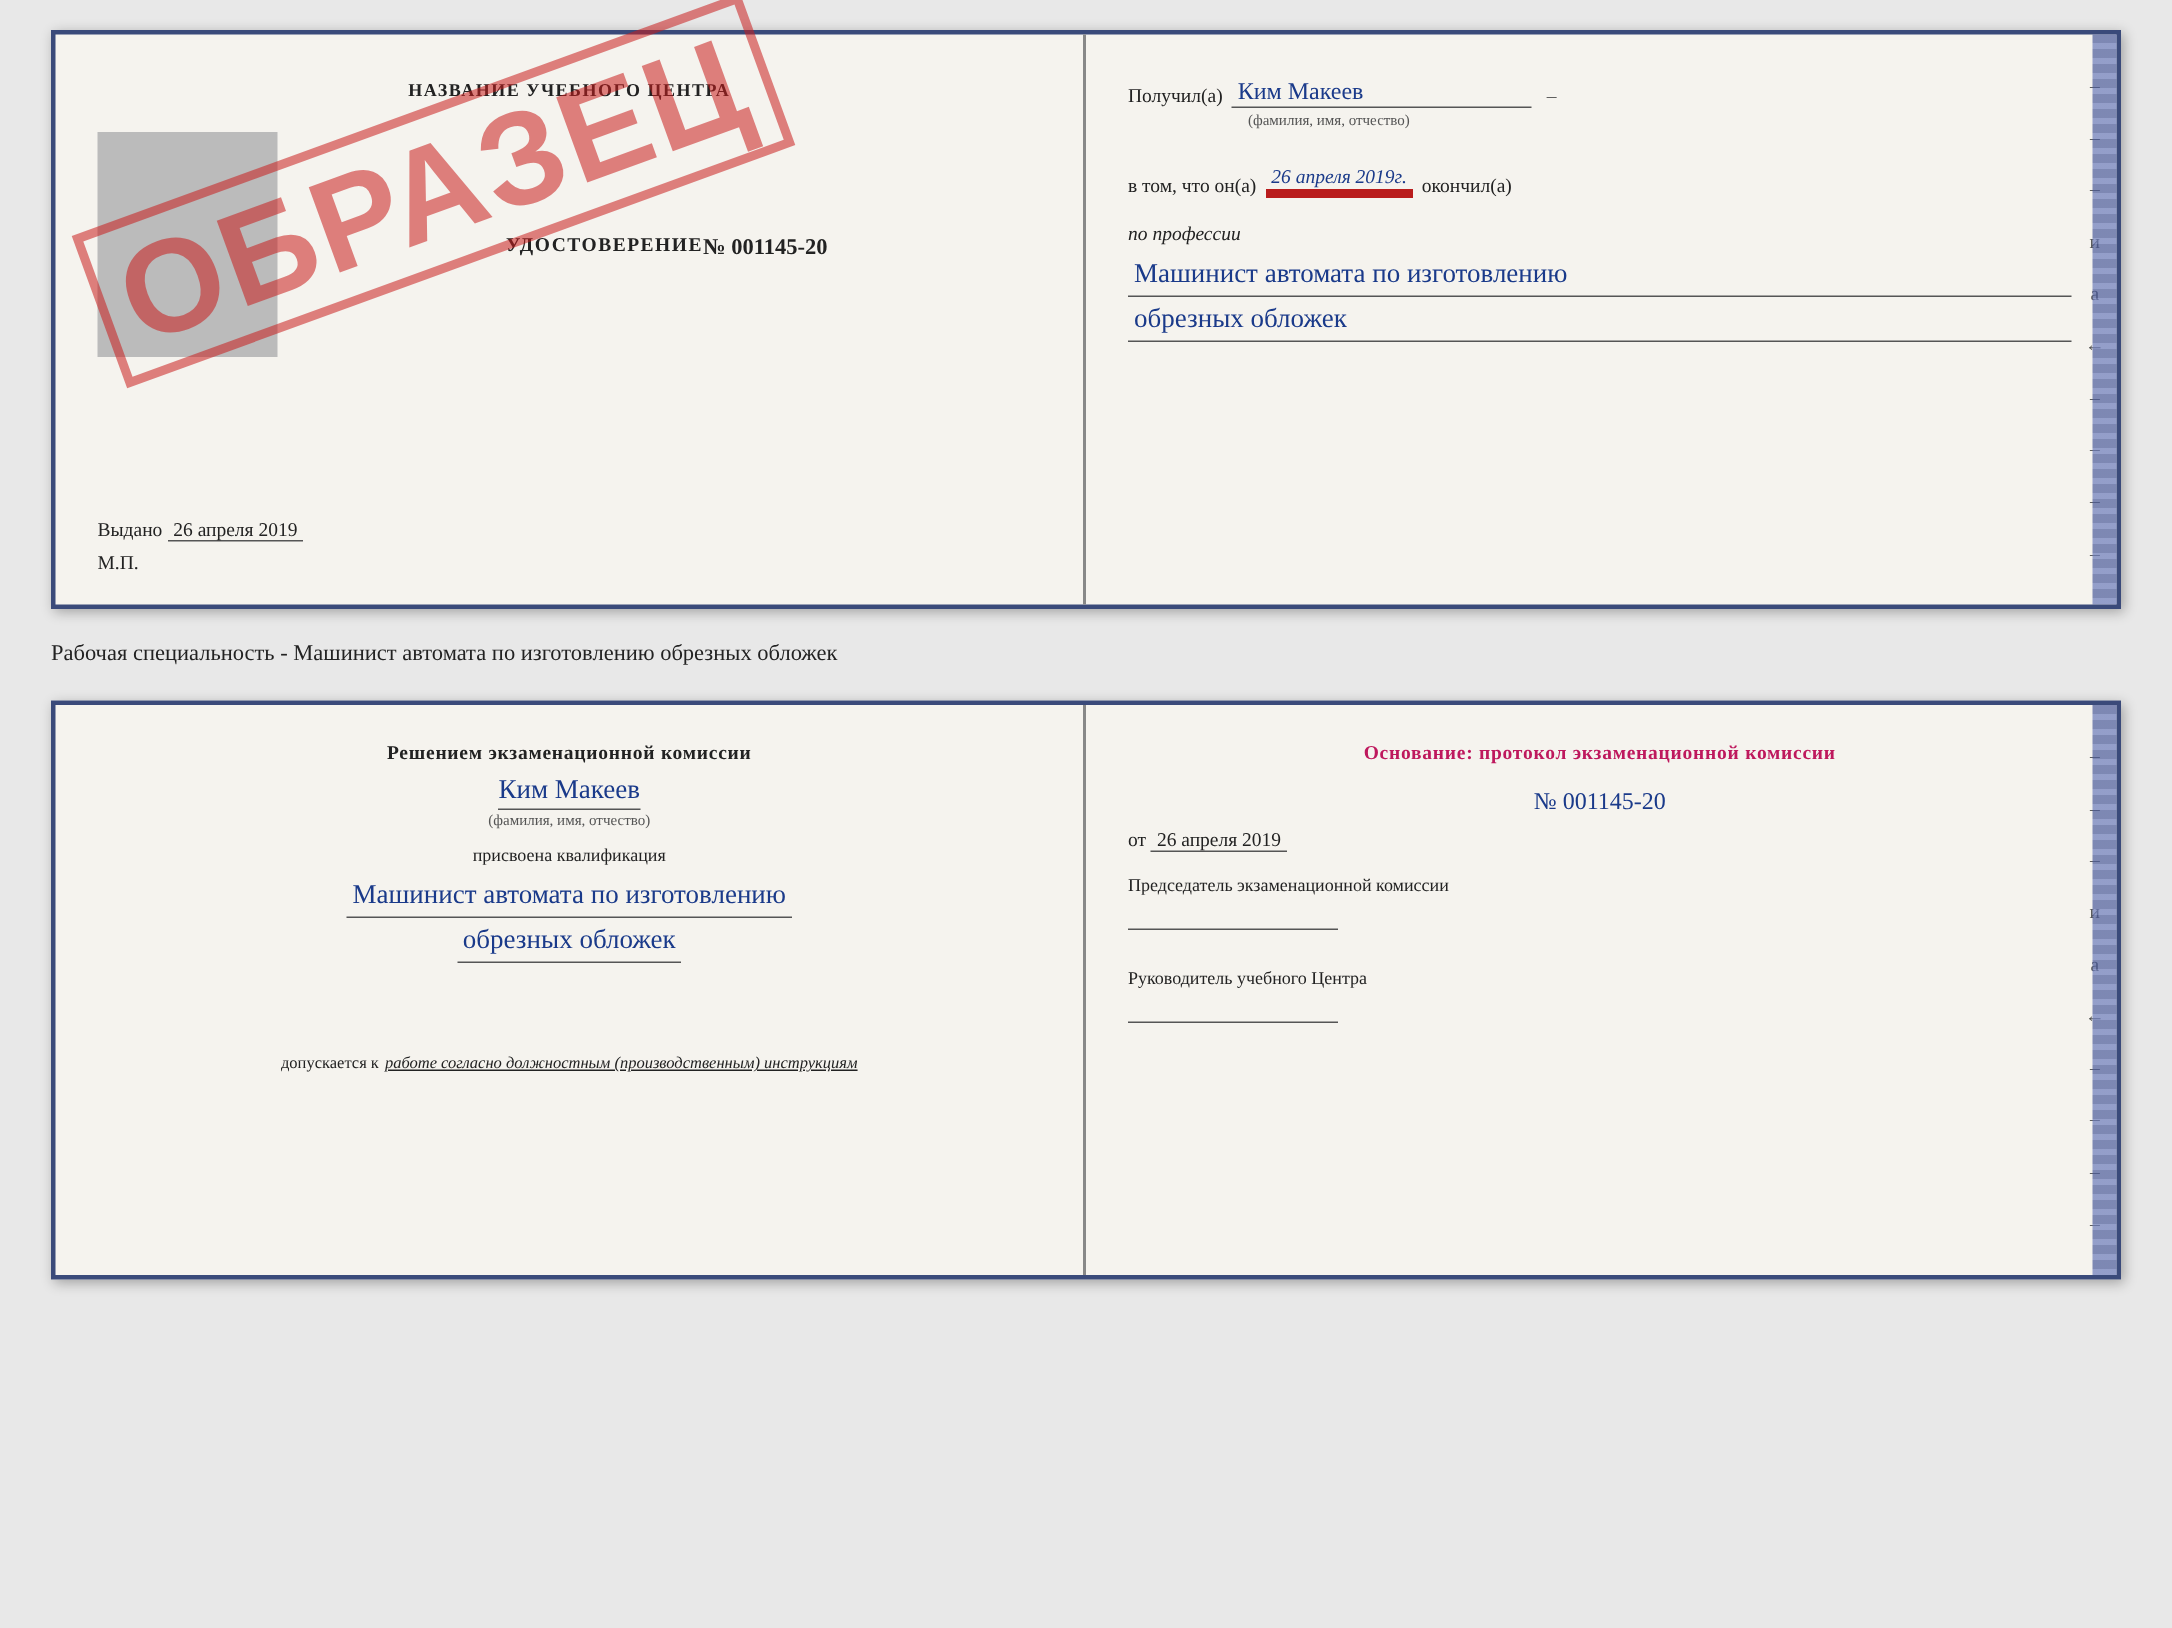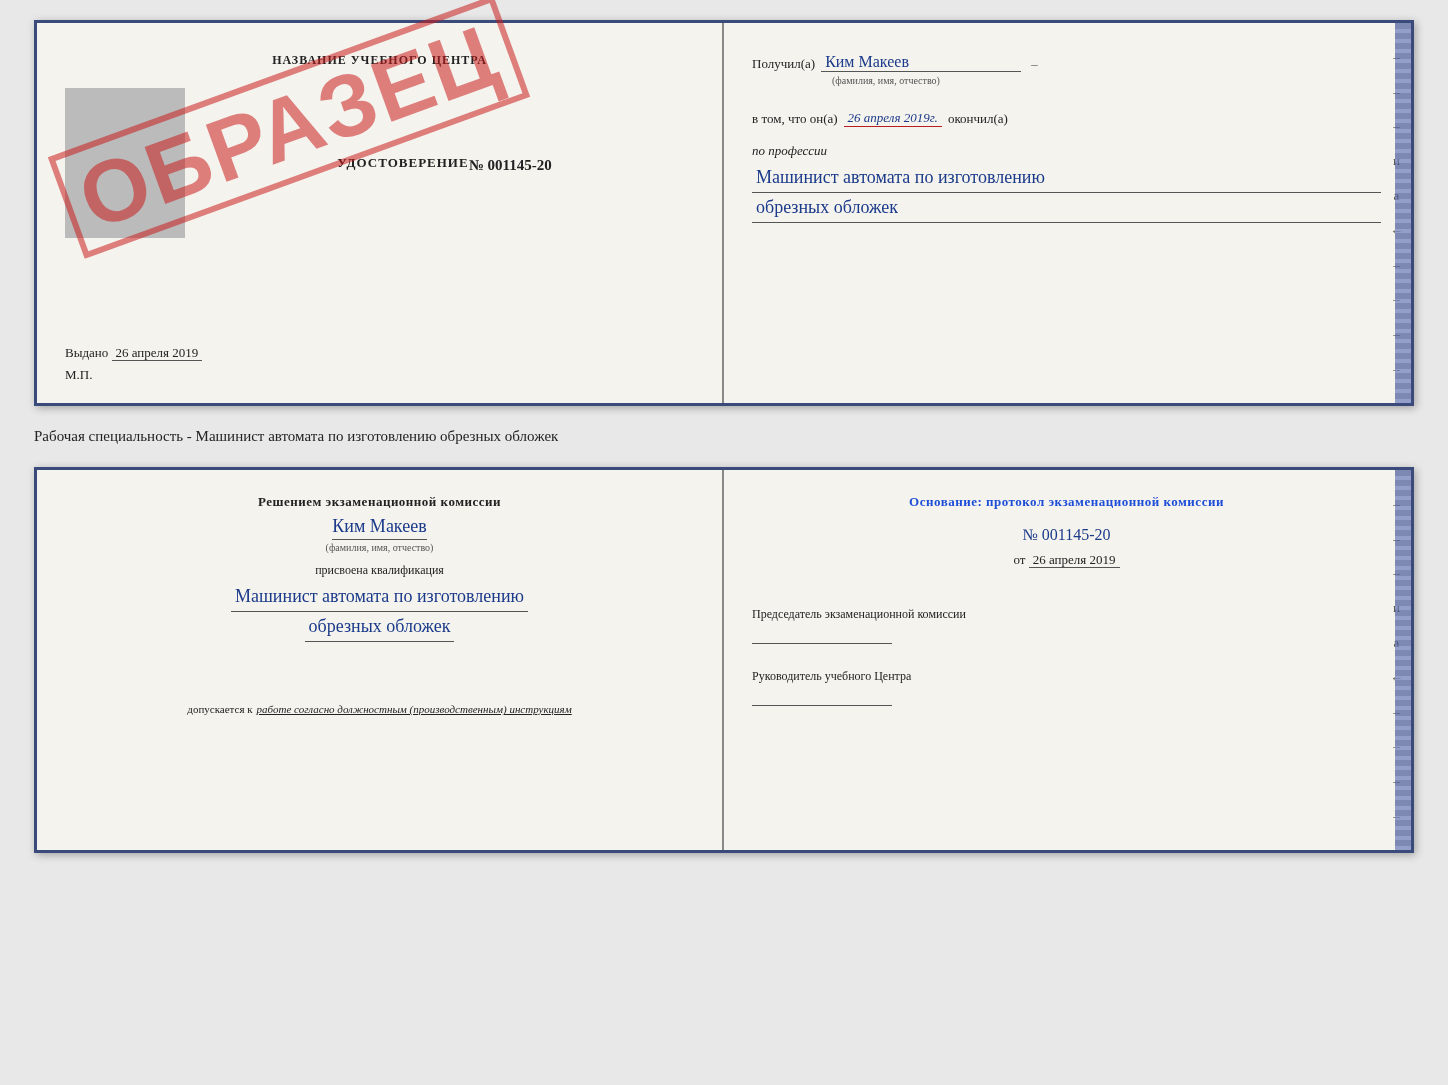--- a/index.html
+++ b/index.html
@@ -155,21 +155,21 @@
 
     .vtom-label {
       font-size: 13px;
       color: #222;
     }
 
     .vtom-value {
       font-style: italic;
       font-size: 13px;
       color: #1a3a8a;
-      border-bottom: 1px solid #b91c1c;
+      border-bottom: 6px solid #b91c1c;
       padding: 0 4px;
     }
 
     .okончил-label {
       font-size: 13px;
       color: #222;
     }
 
     .org-block {
       margin: 12px 0;
@@ -301,36 +301,35 @@
       text-decoration: underline;
       color: #222;
     }
 
     
     .osnovanie-header {
       font-size: 13px;
       font-weight: bold;
       letter-spacing: 0.5px;
       text-align: center;
-      color: #1d4ed8;
+      color: #be185d;
       margin-bottom: 16px;
     }
 
     .protocol-number {
       font-size: 16px;
       color: #1a3a8a;
       text-align: center;
       margin-bottom: 8px;
     }
 
     .ot-date {
       font-size: 13px;
       color: #222;
-      text-align: center;
-      margin-bottom: 28px;
+      margin-bottom: 4px;
     }
 
     .podpis-block {
       margin-top: 10px;
     }
 
     .podpis-label {
       font-size: 12px;
       color: #222;
       margin-bottom: 20px;

